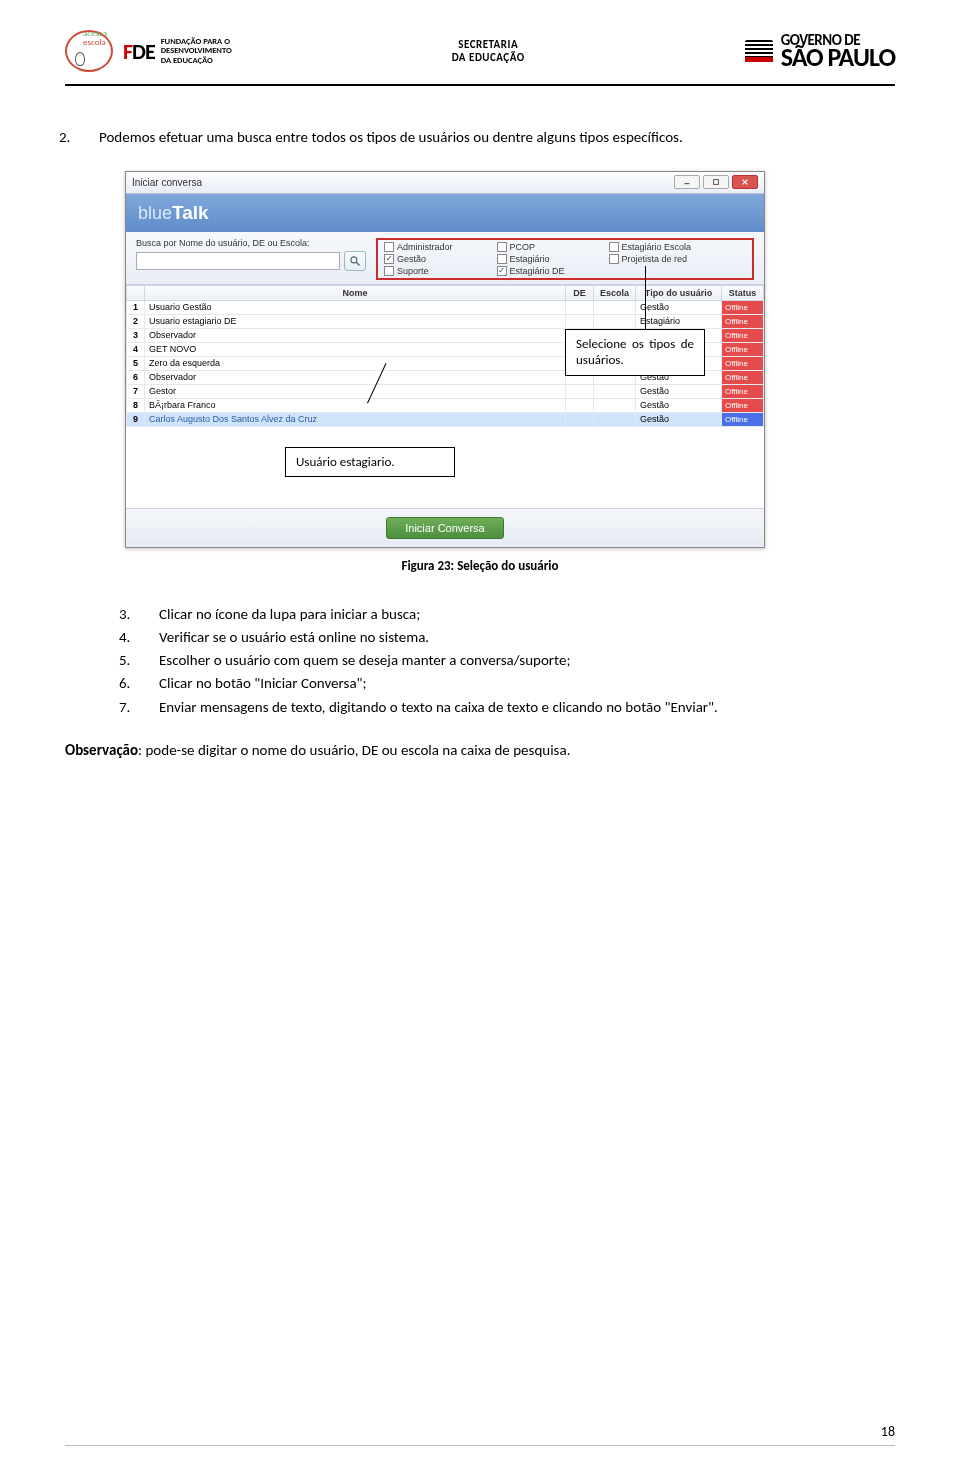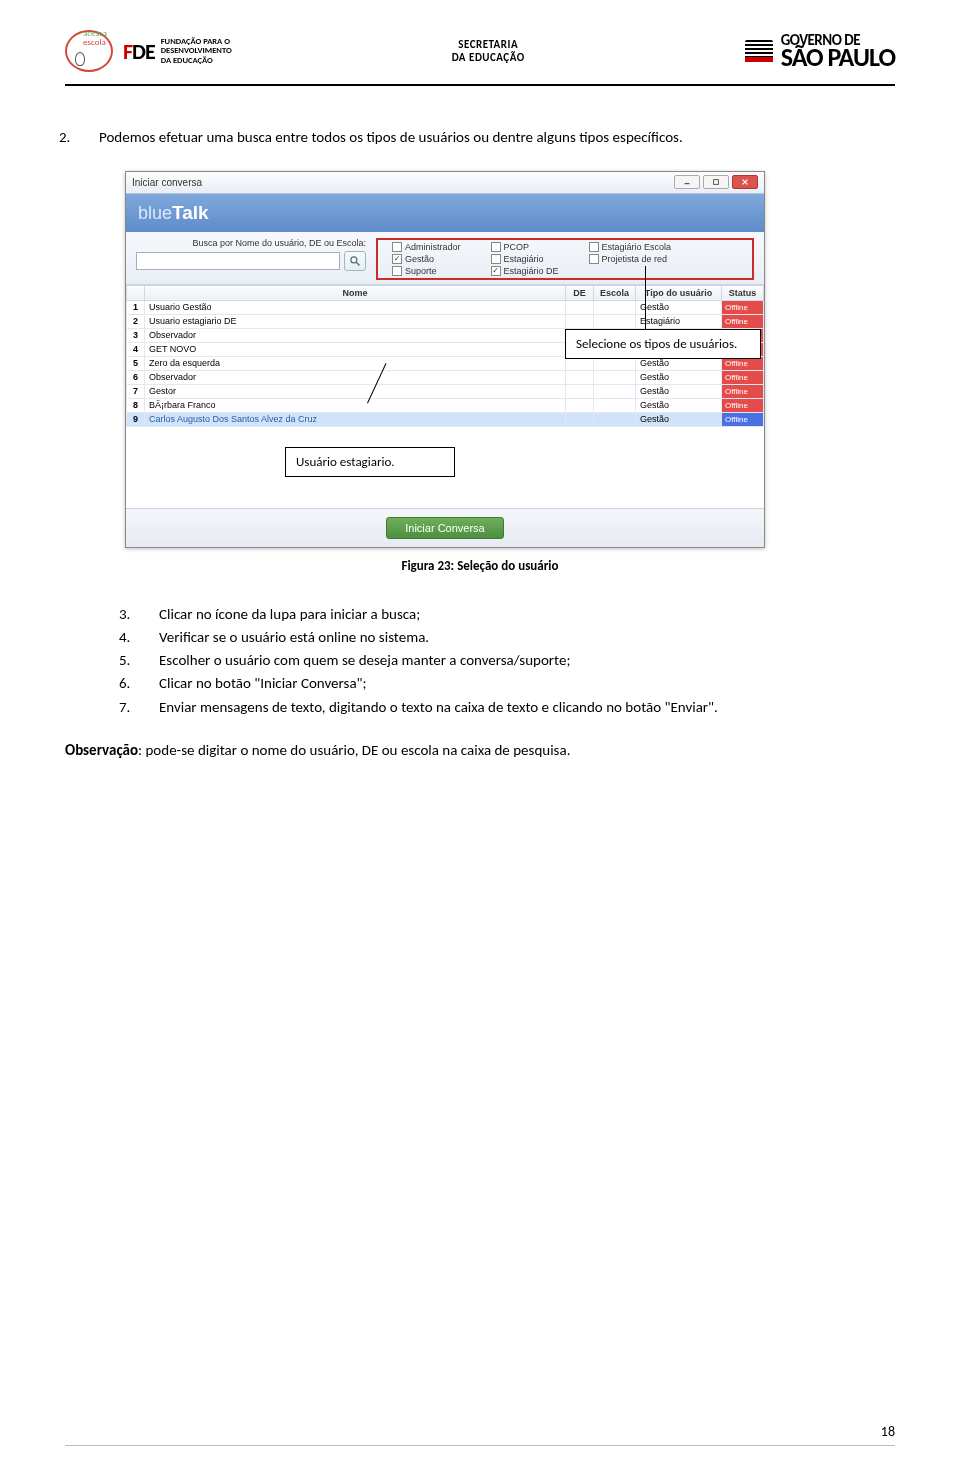--- a/index.html
+++ b/index.html
@@ -37,47 +37,47 @@
   .titlebar .tbtitle { color: #333; }
   .winbtns { display: flex; gap: 3px; }
   .winbtn { width: 26px; height: 14px; border: 1px solid #aaa; border-radius: 2px; background: #f5f5f5; display: flex; align-items: center; justify-content: center; }
   .winbtn.close { background: #d9534f; border-color: #b33; color: #fff; }
   .winbtn svg { width: 8px; height: 8px; }
   .brandbar { background: linear-gradient(#7fa8dc,#5f8cc9); color: #fff; padding: 8px 12px; }
   .brandbar .bt { font-family: Verdana, sans-serif; }
   .brandbar .blue { font-size: 18px; font-weight: normal; color: #dbe9fb; }
   .brandbar .talk { font-size: 19px; font-weight: bold; color: #fff; }
   .searchrow { display: flex; align-items: flex-start; padding: 6px 10px 4px 10px; background: linear-gradient(#f6f8fb,#e9eef6); border-bottom: 1px solid #c8d2e3; gap: 10px; }
-  .searchleft { flex: 0 0 230px; text-align: right; }
+  .searchleft { flex: 0 0 230px; }
   .searchleft .lbl { font-size: 9px; color: #333; margin-bottom: 3px; }
   .searchinput-row { display: flex; align-items: center; gap: 4px; }
   .searchinput { flex: 1; height: 18px; border: 1px solid #aab; background: #fff; }
   .lupa-btn { width: 22px; height: 20px; border: 1px solid #9bb; border-radius: 3px; background: linear-gradient(#f8fafc,#e8eef5); display: flex; align-items: center; justify-content: center; }
   .lupa-btn svg { width: 12px; height: 12px; }
-  .check-area { flex: 1; border: 2px solid #cc2b2b; padding: 2px 14px; display: flex; gap: 30px; position: relative; }
+  .check-area { flex: 1; border: 2px solid #cc2b2b; padding: 2px 6px; display: flex; gap: 44px; position: relative; }
   .check-col { display: flex; flex-direction: column; gap: 2px; }
   .chk { display: flex; align-items: center; gap: 3px; font-size: 9px; color: #333; }
   .chk .box { width: 10px; height: 10px; border: 1px solid #888; background: #fff; display: flex; align-items: center; justify-content: center; font-size: 8px; line-height: 1; }
   .chk.on .box::after { content: "✓"; color: #333; }
 
   table.users { width: 100%; border-collapse: collapse; font-size: 9px; background: #fff; }
   table.users th { background: linear-gradient(#fbfcfe,#eceff5); border: 1px solid #cfd7e5; padding: 2px 4px; font-weight: bold; text-align: center; color: #333; }
   table.users th.nome { text-align: center; }
   table.users td { border: 1px solid #e3e7ef; padding: 1px 4px; height: 14px; }
   table.users td.num { text-align: center; width: 18px; font-weight: bold; }
   table.users td.status { background: #e54b4b; color: #fff; text-align: left; width: 42px; font-size: 8px; padding-left: 3px; }
   table.users tr.sel td { background: #cfe3fb; }
   table.users tr.sel td.nm { color: #2b5ca3; }
   table.users tr.sel td.status { background: #4b6fe5; }
   .table-scroll { height: 223px; overflow: hidden; background: #fff; position: relative; }
   .start-btn-row { display: flex; justify-content: center; padding: 8px; background: linear-gradient(#f4f6fa,#e6ebf3); border-top: 1px solid #c8d2e3; }
   .start-btn { background: linear-gradient(#6fae5a,#4d8f3f); color: #fff; border: 1px solid #3d7a30; border-radius: 3px; padding: 4px 18px; font-size: 11px; font-family: Tahoma, sans-serif; }
 
   .callout { position: absolute; background: #fff; border: 1px solid #000; padding: 6px 10px; font-size: 13px; line-height: 1.3; }
-  .callout.c1 { top: 158px; left: 440px; width: 196px; text-align: justify; }
+  .callout.c1 { top: 158px; left: 440px; width: 140px; text-align: justify; }
   .callout.c2 { top: 276px; left: 160px; width: 170px; }
   .callout-line { position: absolute; background: transparent; }
   .cl1 { top: 95px; left: 520px; width: 1px; height: 63px; border-left: 1px solid #000; }
   .cl2b { top: 232px; left: 242px; width: 44px; height: 1px; border-top: 1px solid #000; transform: rotate(-65deg); transform-origin: left top; }
 
   .figure-caption { text-align: center; font-size: 13px; font-weight: bold; margin: 10px 0 30px 0; }
 
   ol.steps { list-style: none; margin: 0 0 20px 74px; }
   ol.steps li { font-size: 15px; line-height: 1.55; padding-left: 0; text-indent: -20px; margin-left: 20px; text-align: justify; }
   ol.steps li .n { display: inline-block; width: 20px; }

